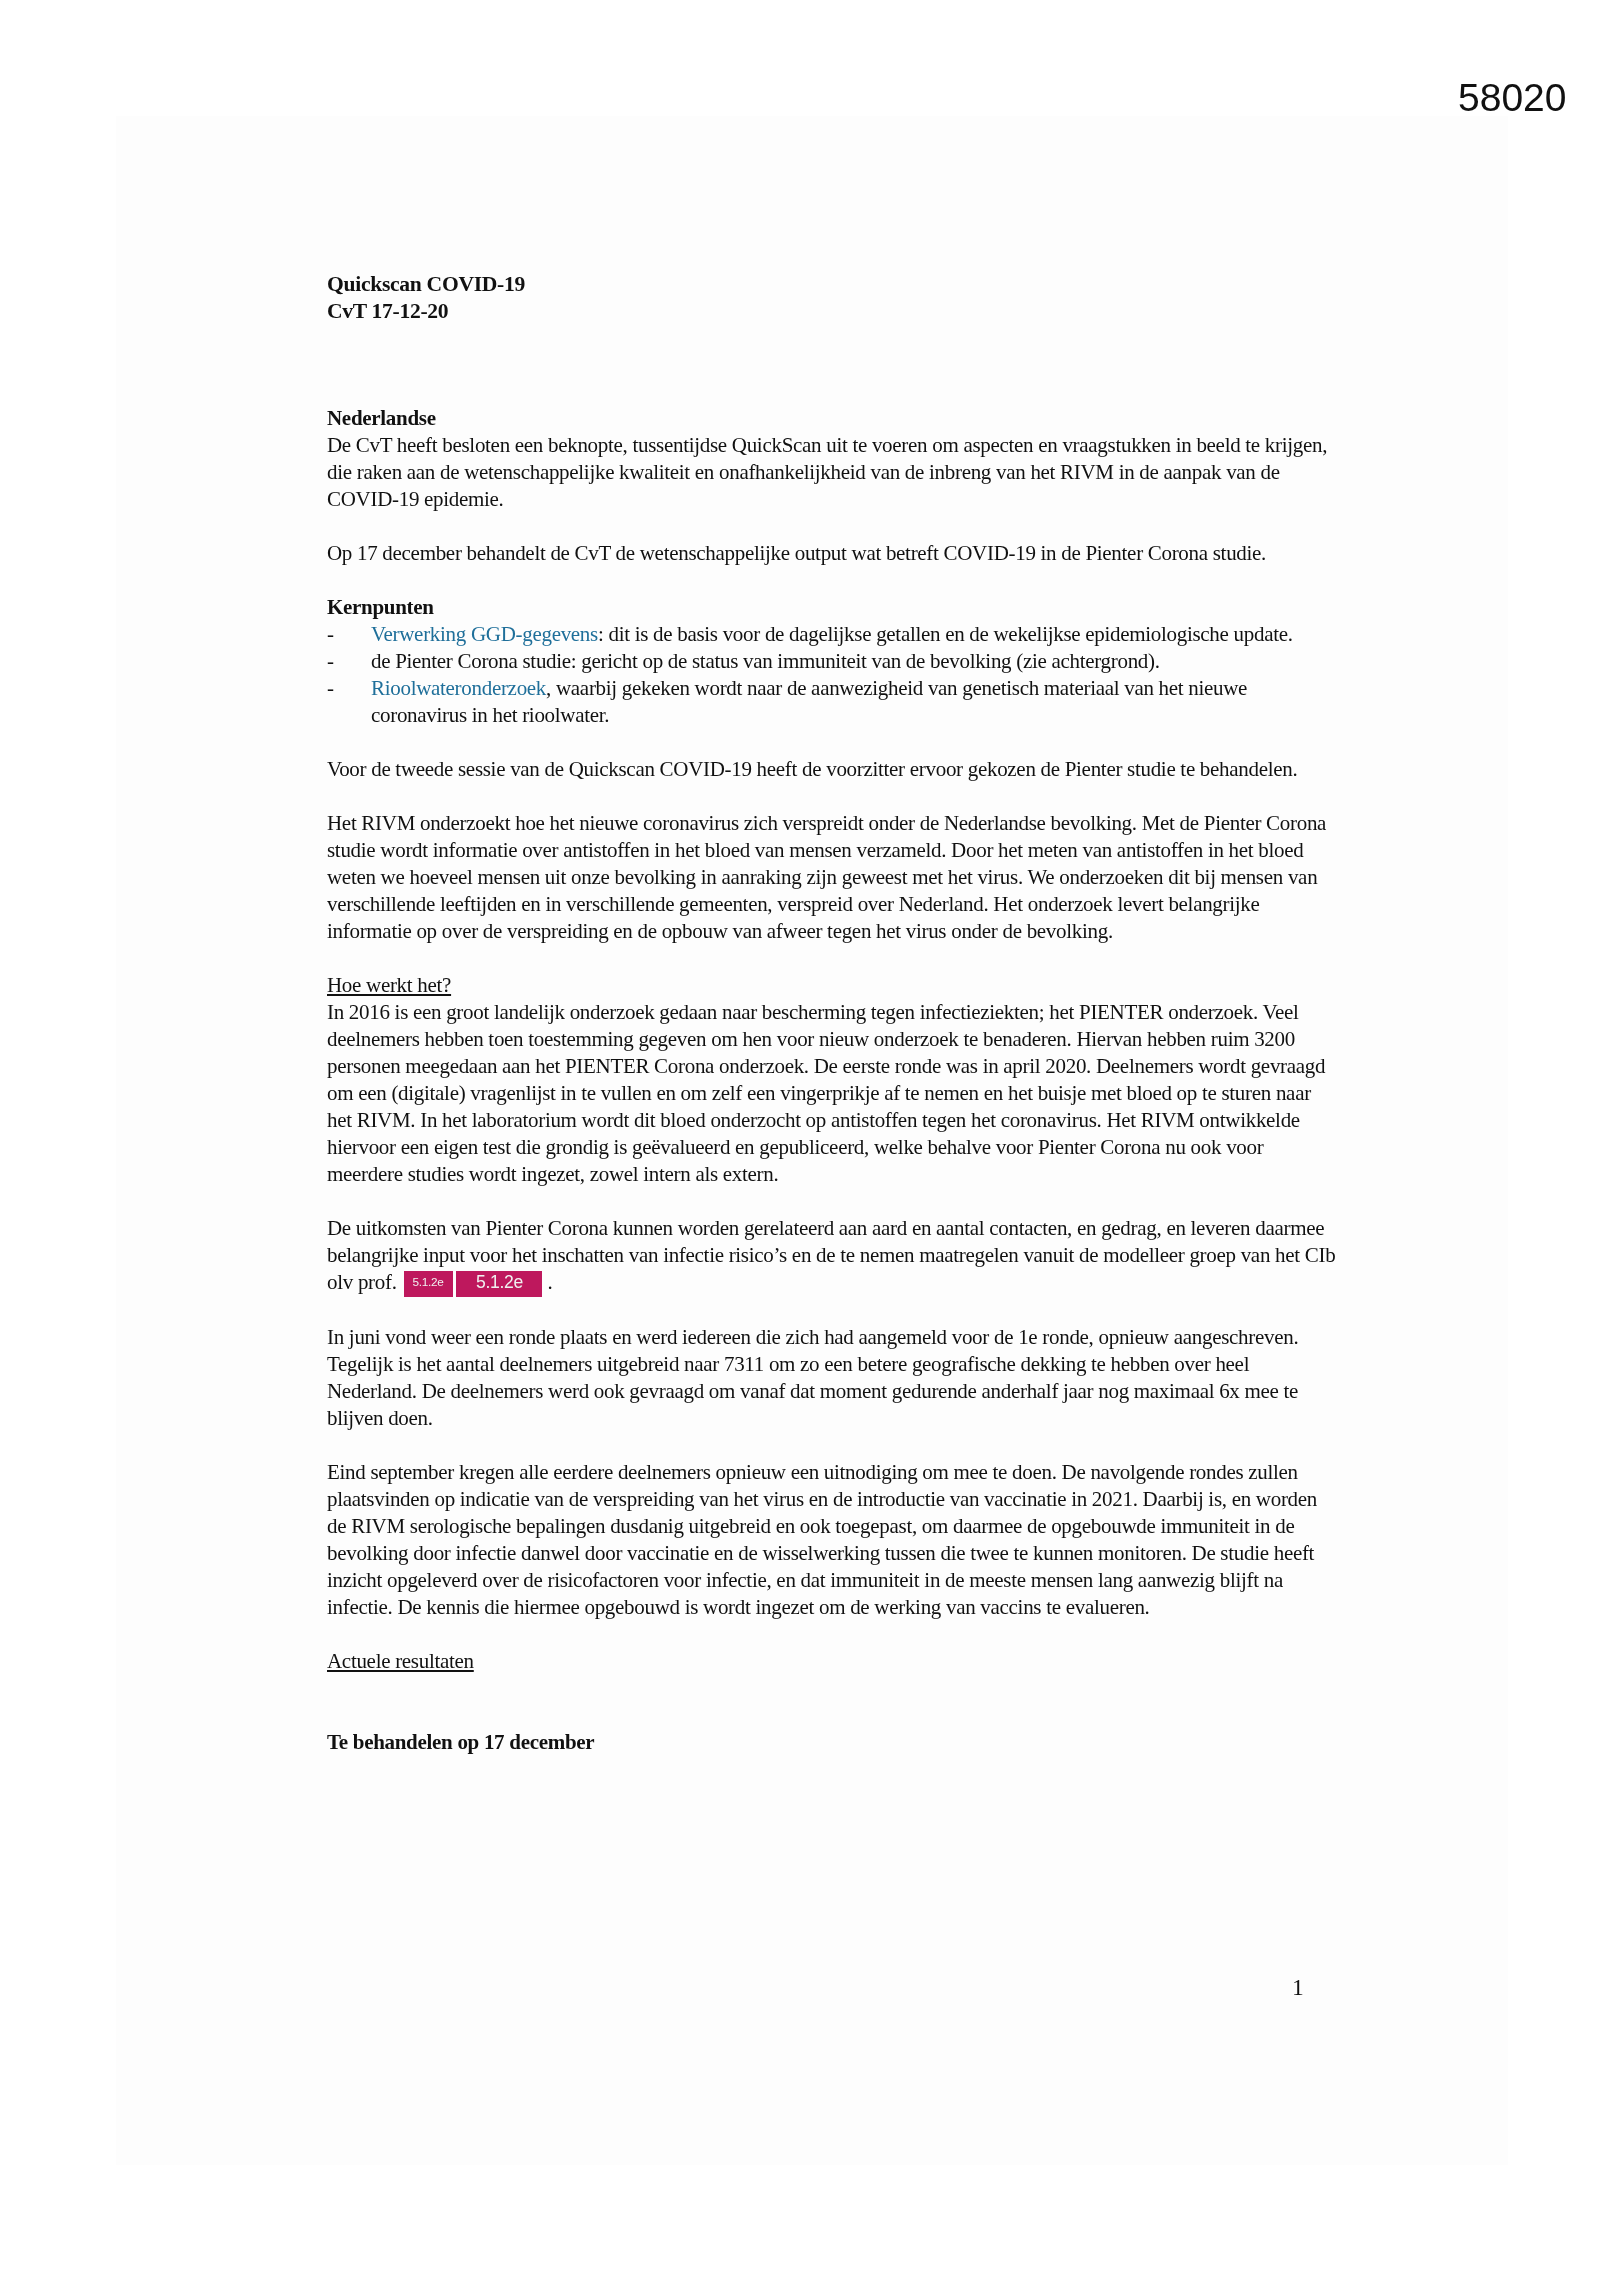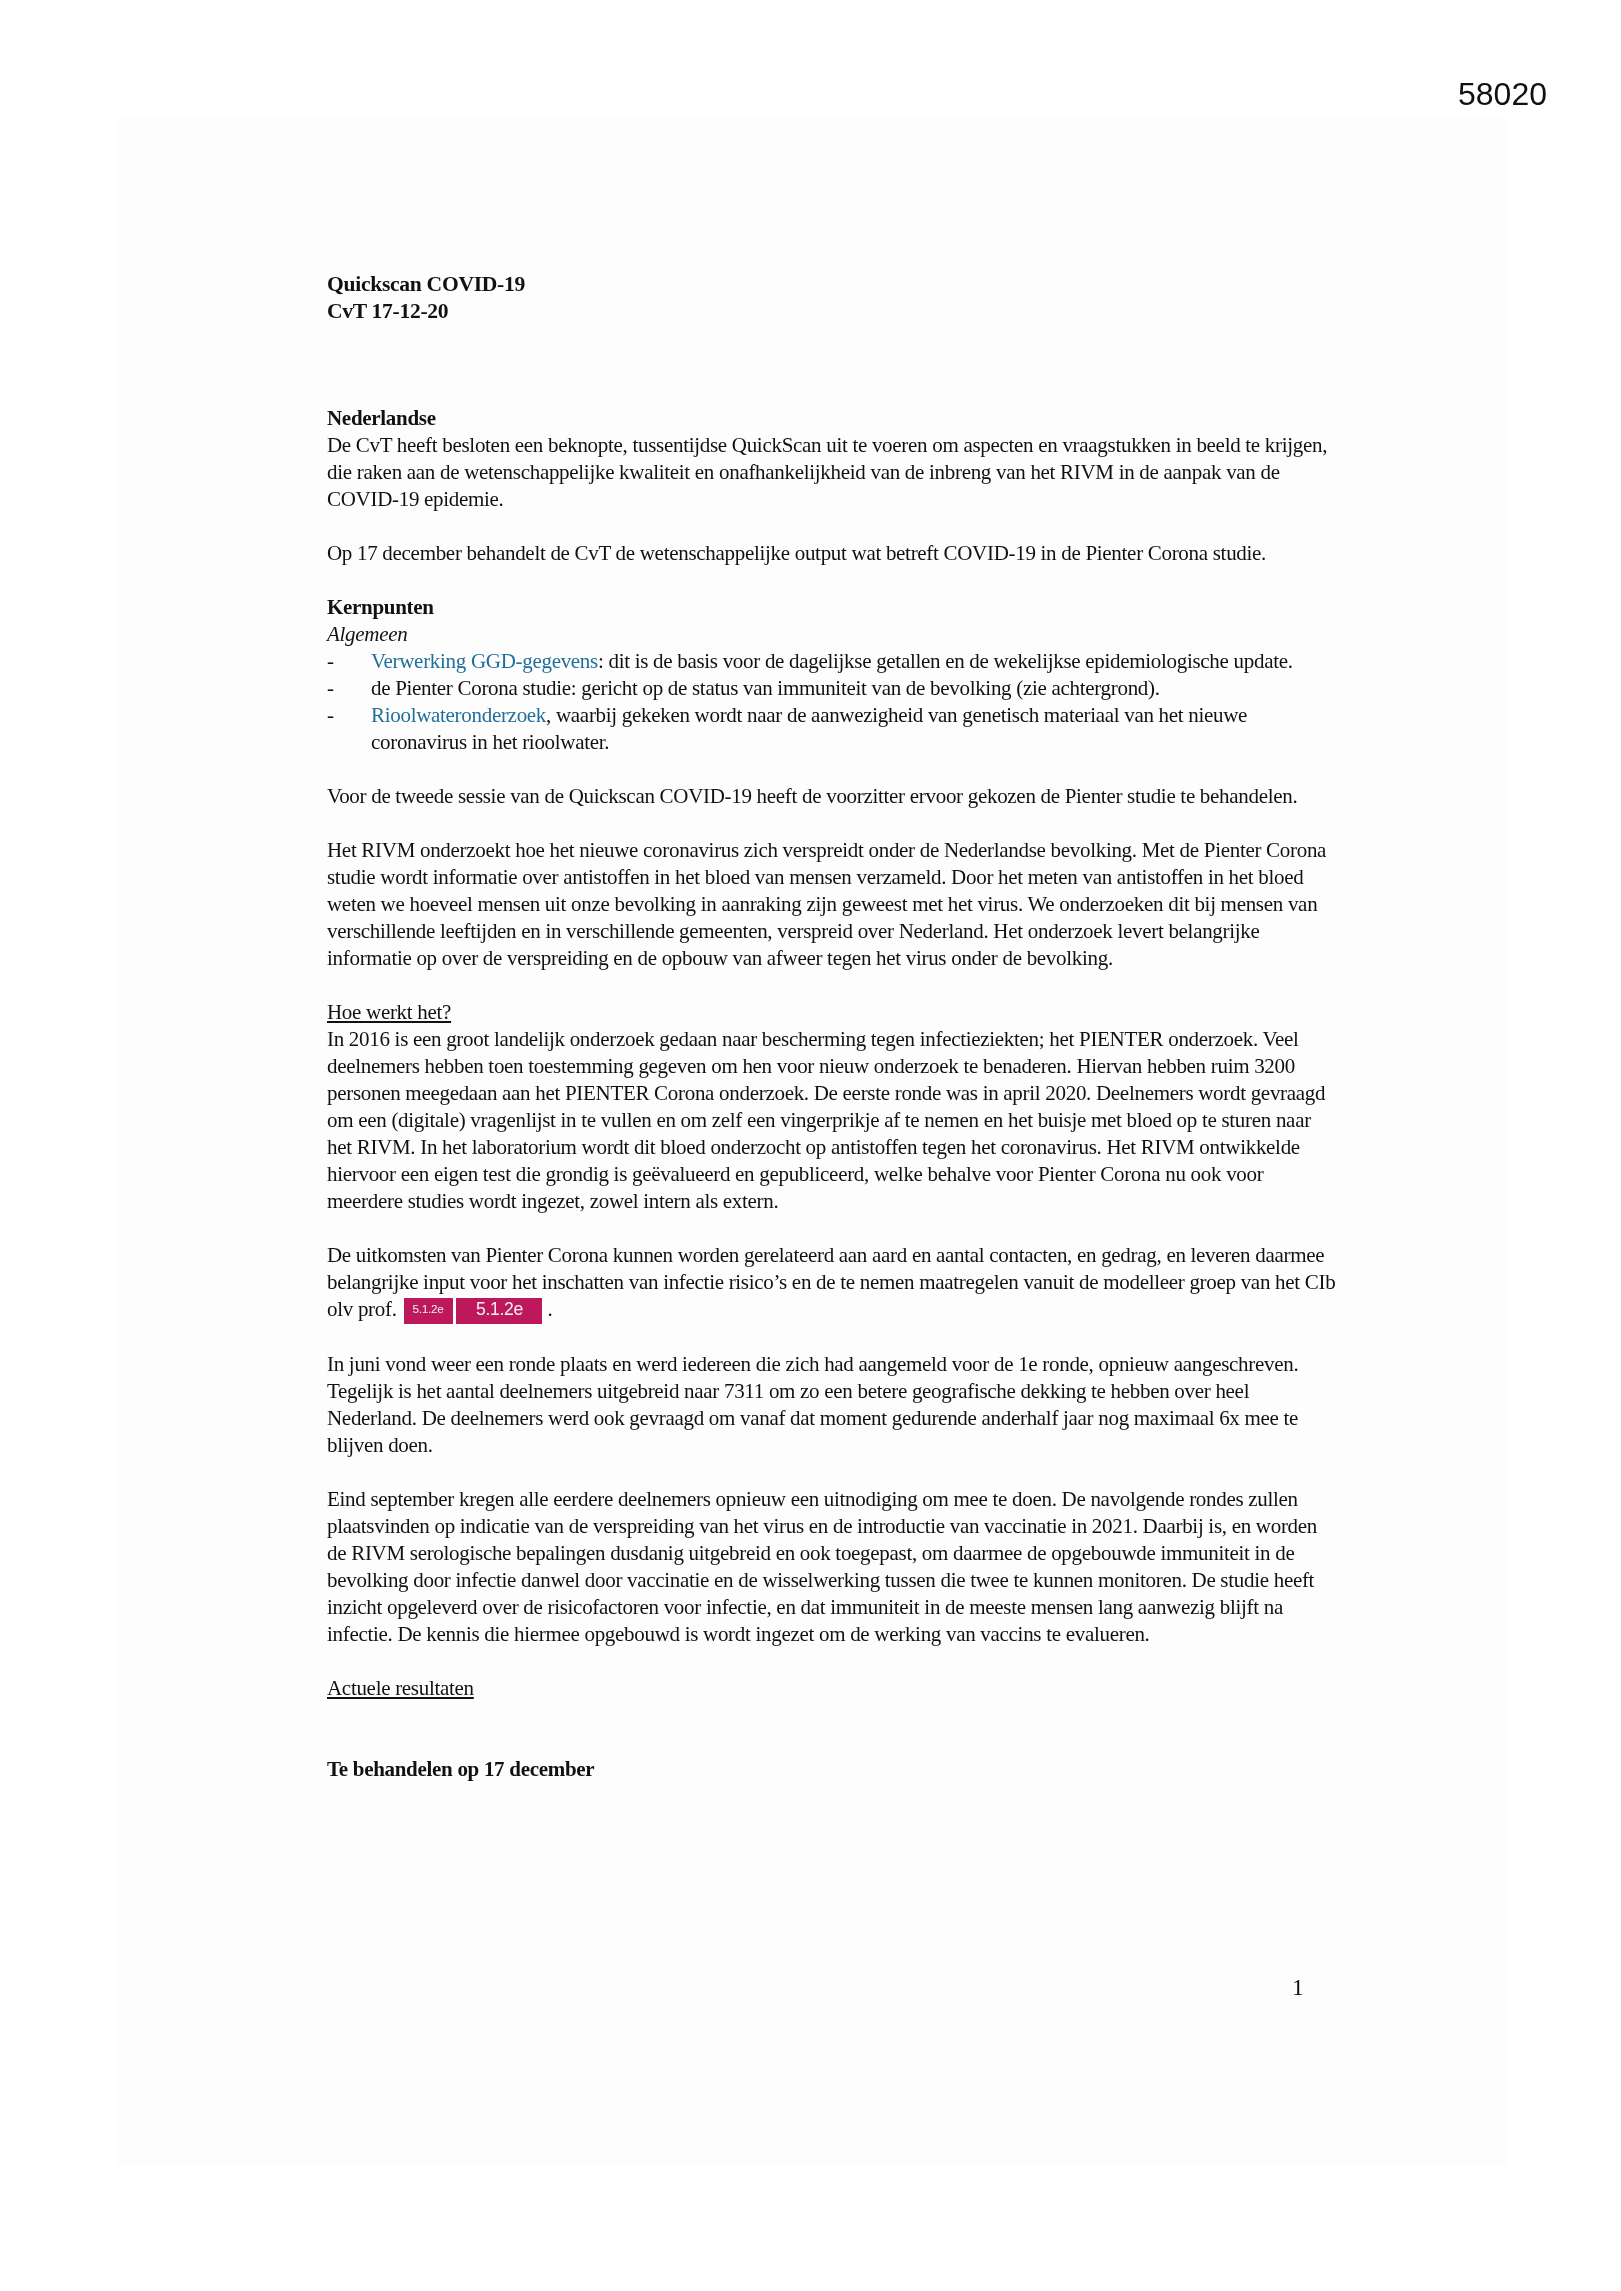--- a/index.html
+++ b/index.html
@@ -3,21 +3,21 @@
 <meta charset="utf-8">
 <style>
   html, body { margin: 0; padding: 0; }
   body {
     width: 1621px; height: 2292px; background: #ffffff; position: relative;
     font-family: "Liberation Serif", "DejaVu Serif", serif; color: #111111;
     overflow: hidden;
   }
   .doc-id {
     position: absolute; left: 1458px; top: 76px;
-    font-family: "Liberation Sans", "DejaVu Sans", sans-serif; font-size: 32px; color: #111;
+    font-family: "Liberation Sans", "DejaVu Sans", sans-serif; font-size: 39px; color: #111;
   }
   .page {
     position: absolute; left: 116px; top: 116px; width: 1392px; height: 2049px;
     background: #fdfdfd;
   }
   .content {
     position: absolute; left: 327px; top: 271px; width: 1010px;
     font-size: 21px; line-height: 27px; letter-spacing: -0.3px;
   }
   .header-row { display: flex; justify-content: space-between; width: 970px; font-weight: bold; font-size: 21.6px; flex-direction: column; }
@@ -56,21 +56,20 @@
 
   <div class="gap-huge"></div>
 
   <p class="h">Nederlandse</p>
   <p>De CvT heeft besloten een beknopte, tussentijdse QuickScan uit te voeren om aspecten en vraagstukken in beeld te krijgen, die raken aan de wetenschappelijke kwaliteit en onafhankelijkheid van de inbreng van het RIVM in de aanpak van de COVID-19 epidemie.</p>
   <div class="gap"></div>
   <p>Op 17 december behandelt de CvT de wetenschappelijke output wat betreft COVID-19 in de Pienter Corona studie.</p>
   <div class="gap"></div>
 
   <p class="h">Kernpunten</p>
-  <p class="i">Algemeen</p>
   <ul class="dash">
     <li>
       <span class="dash-mark">-</span>
       <span class="link">Verwerking GGD-gegevens</span><span>: dit is de basis voor de dagelijkse getallen en de wekelijkse epidemiologische update.</span>
     </li>
     <li>
       <span class="dash-mark">-</span>
       <span>de Pienter Corona studie: gericht op de status van immuniteit van de bevolking (zie achtergrond).</span>
     </li>
     <li>

